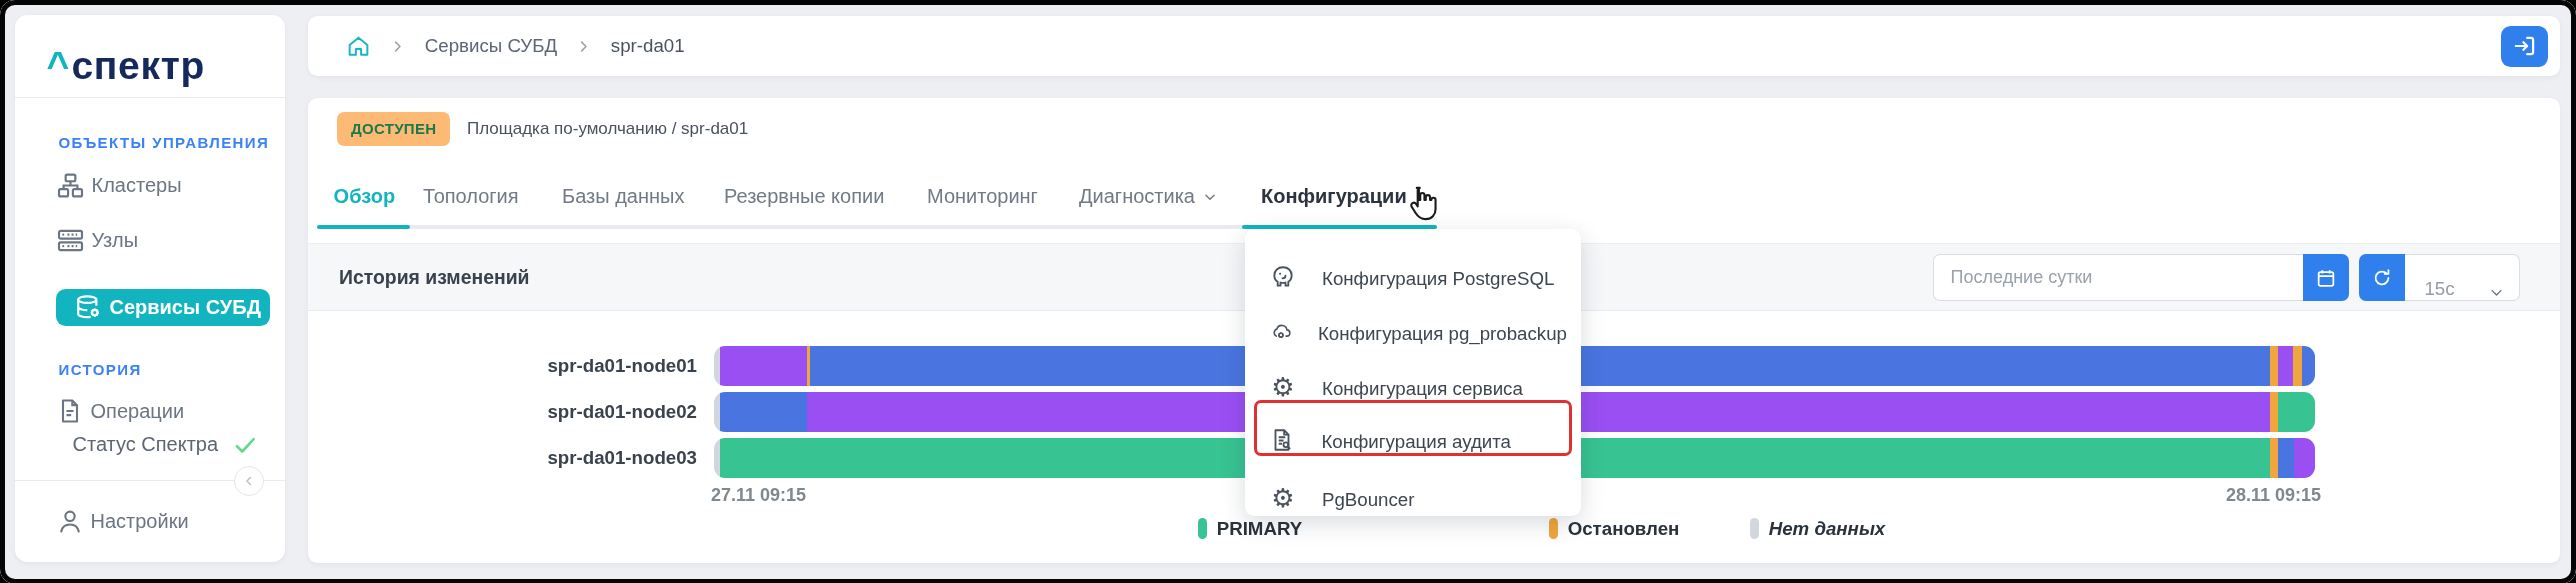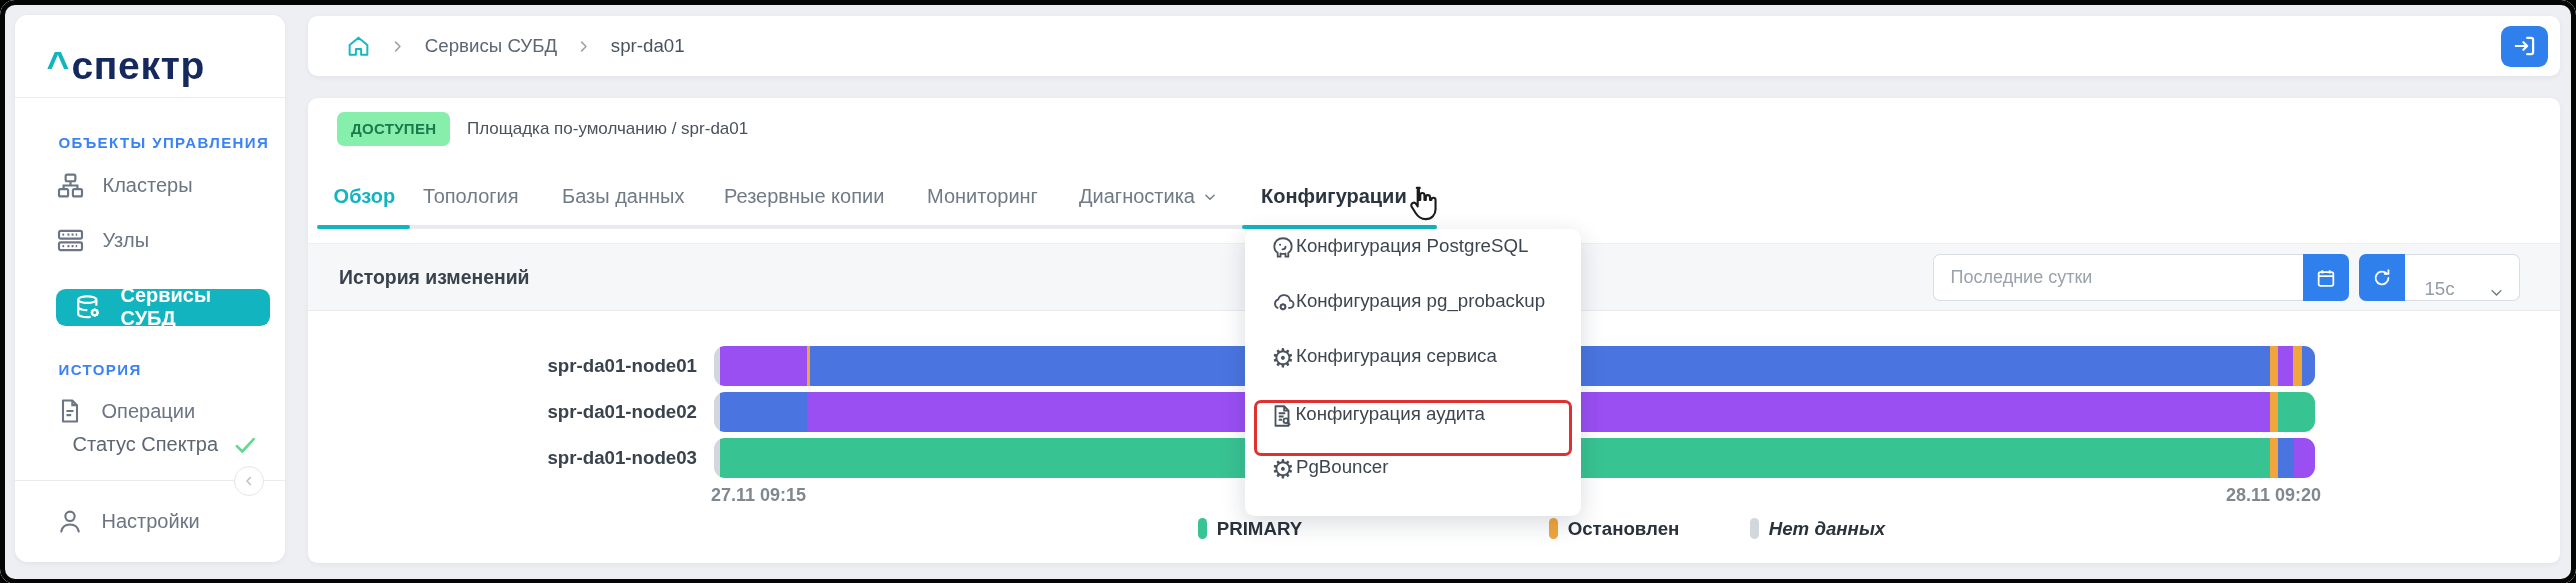--- a/index.html
+++ b/index.html
@@ -7,21 +7,21 @@
         font-family:"Liberation Sans",sans-serif;overflow:hidden;border-radius:15px;}
   .frame{position:absolute;inset:0;border:5.5px solid #050505;border-radius:15px;z-index:200;pointer-events:none;}
 
   
   .sidebar{position:absolute;left:14.5px;top:14.5px;width:270px;height:547px;background:#fff;border-radius:12.4px;
            box-shadow:0 1.4px 5.5px rgba(30,40,60,.05);}
   .logo{position:absolute;left:32px;top:29px;font-size:39px;font-weight:800;color:#15295d;letter-spacing:0.7px;cursor:pointer;}
   .logo .caret{color:#12b5bf;font-weight:800;margin-right:1.4px;}
   .side-divider{position:absolute;left:0;width:100%;height:0;border-top:1.4px solid #e9ebef;}
   .section-label{position:absolute;left:44px;font-size:15px;font-weight:700;color:#3b82f6;letter-spacing:1.4px;}
-  .side-item{position:absolute;left:41px;height:39px;display:flex;align-items:center;gap:18px;
+  .side-item{position:absolute;left:41px;height:39px;display:flex;align-items:center;gap:7px;
              font-size:20px;color:#6b7583;cursor:pointer;}
   .side-item svg{flex:0 0 auto;}
   .side-item.active{left:41px;width:214px;background:#12b5bf;border-radius:9.7px;color:#fff;font-weight:700;padding-left:18px;width:196px;}
   .status-row{position:absolute;left:58px;height:30px;display:flex;align-items:center;gap:14px;font-size:20px;color:#5d6673;cursor:pointer;}
   .collapse-btn{position:absolute;left:219px;width:28px;height:28px;border-radius:50%;background:#fff;
                 border:1.4px solid #e3e6ea;display:flex;align-items:center;justify-content:center;cursor:pointer;z-index:5;}
 
   
   .crumb-card{position:absolute;left:308px;top:16px;width:2252px;height:60px;background:#fff;border-radius:9.7px;
               display:flex;align-items:center;padding-left:38px;box-sizing:border-box;gap:19.4px;
@@ -29,21 +29,21 @@
   .crumb-item{font-size:18.7px;color:#5d6674;cursor:pointer;}
   .crumb-item.current{color:#49525e;cursor:default;}
 
   .exit-btn{position:absolute;left:2501px;top:25.6px;width:47px;height:41px;background:#2f80ed;border-radius:9.7px;
             display:flex;align-items:center;justify-content:center;cursor:pointer;z-index:10;}
 
   
   .main-card{position:absolute;left:308px;top:98px;width:2252px;height:465px;background:#fff;border-radius:9.7px;
              box-shadow:0 1.4px 5.5px rgba(30,40,60,.05);}
   .badge-row{position:absolute;left:29px;top:14px;display:flex;align-items:center;gap:16.6px;}
-  .status-badge{background:#86efac;color:#1a7a4b;font-size:15px;font-weight:700;letter-spacing:0.3px;
+  .status-badge{background:#fdba74;color:#1a7a4b;font-size:15px;font-weight:700;letter-spacing:0.3px;
                 padding:8.3px 14px;border-radius:7px;}
   .service-title{font-size:17px;color:#4a525e;}
 
   .tabs{position:absolute;left:0;top:71px;width:100%;height:55px;padding-left:43px;}
   .tab{position:absolute;top:0;height:55px;display:flex;align-items:center;gap:8.3px;font-size:20px;color:#707a86;cursor:pointer;white-space:nowrap;}
   .tab.active{color:#12b5bf;font-weight:700;}
   .tab.open{color:#2b343f;font-weight:700;}
   .tabs-track{position:absolute;left:9px;top:127px;width:1120px;height:4.1px;background:#e9ebef;border-radius:2.1px;}
   .tab-ink{position:absolute;top:127px;height:4.1px;background:#12b5bf;border-radius:2.1px;}
   .ink1{left:9px;width:93px;}
@@ -75,21 +75,21 @@
   .axis-start{left:403px;}
   .axis-end{left:1756px;width:257px;text-align:right;}
   .legend-item{position:absolute;top:419px;height:23.5px;display:flex;align-items:center;gap:9.7px;}
   .legend-pill{width:9px;height:21px;border-radius:4.8px;}
   .legend-label{font-size:18.7px;font-weight:700;color:#2a323c;white-space:nowrap;}
   .li-1{left:890px;} .li-2{left:1241px;} .li-3{left:1442px;font-style:italic;}
 
   
   .menu{position:absolute;left:937px;top:131px;width:336px;background:#fff;border-radius:9.7px;z-index:40;
         box-shadow:0 7px 25px rgba(20,30,50,.16);padding:5.5px 0;}
-  .menu-item{height:55px;display:flex;align-items:flex-start;gap:0;padding:0 14px 0 25px;font-size:18.7px;color:#3d4650;cursor:pointer;white-space:nowrap;}
+  .menu-item{height:55px;display:flex;align-items:flex-end;gap:26px;padding:0 14px 0 25px;font-size:18.7px;color:#3d4650;cursor:pointer;white-space:nowrap;}
   .menu-item.hl{border:3.5px solid #e03131;border-radius:7px;margin:0 9px;padding-left:12.4px;height:50px;}
   .gear-glyph{font-size:26px;color:#4a525e;line-height:1;width:26px;text-align:center;}
 
   .cursor-glyph{position:absolute;left:1403px;top:184px;z-index:60;}
 </style>
 </head>
 <body>
 
 <div id="page">
 
@@ -276,21 +276,21 @@
         </div>
       <div class="bar-row">
           <div class="seg" style="width: 0.35%; background: rgb(210, 214, 221);"></div>
           <div class="seg" style="width: 96.84%; background: rgb(56, 195, 146);"></div>
           <div class="seg" style="width: 0.52%; background: rgb(240, 166, 61);"></div>
           <div class="seg" style="width: 0.95%; background: rgb(74, 117, 224);"></div>
           <div class="seg" style="width: 1.34%; background: rgb(154, 79, 242);"></div>
         </div>
     </div>
     <div class="axis-label axis-start">27.11 09:15</div>
-    <div class="axis-label axis-end">28.11 09:20</div>
+    <div class="axis-label axis-end">28.11 09:15</div>
 
     <div class="legend-item li-1">
       <span class="legend-pill" style="background: rgb(56, 195, 146);"></span>
       <span class="legend-label">PRIMARY</span>
     </div>
     <div class="legend-item li-2">
       <span class="legend-pill" style="background: rgb(240, 166, 61);"></span>
       <span class="legend-label">Остановлен</span>
     </div>
     <div class="legend-item li-3">

